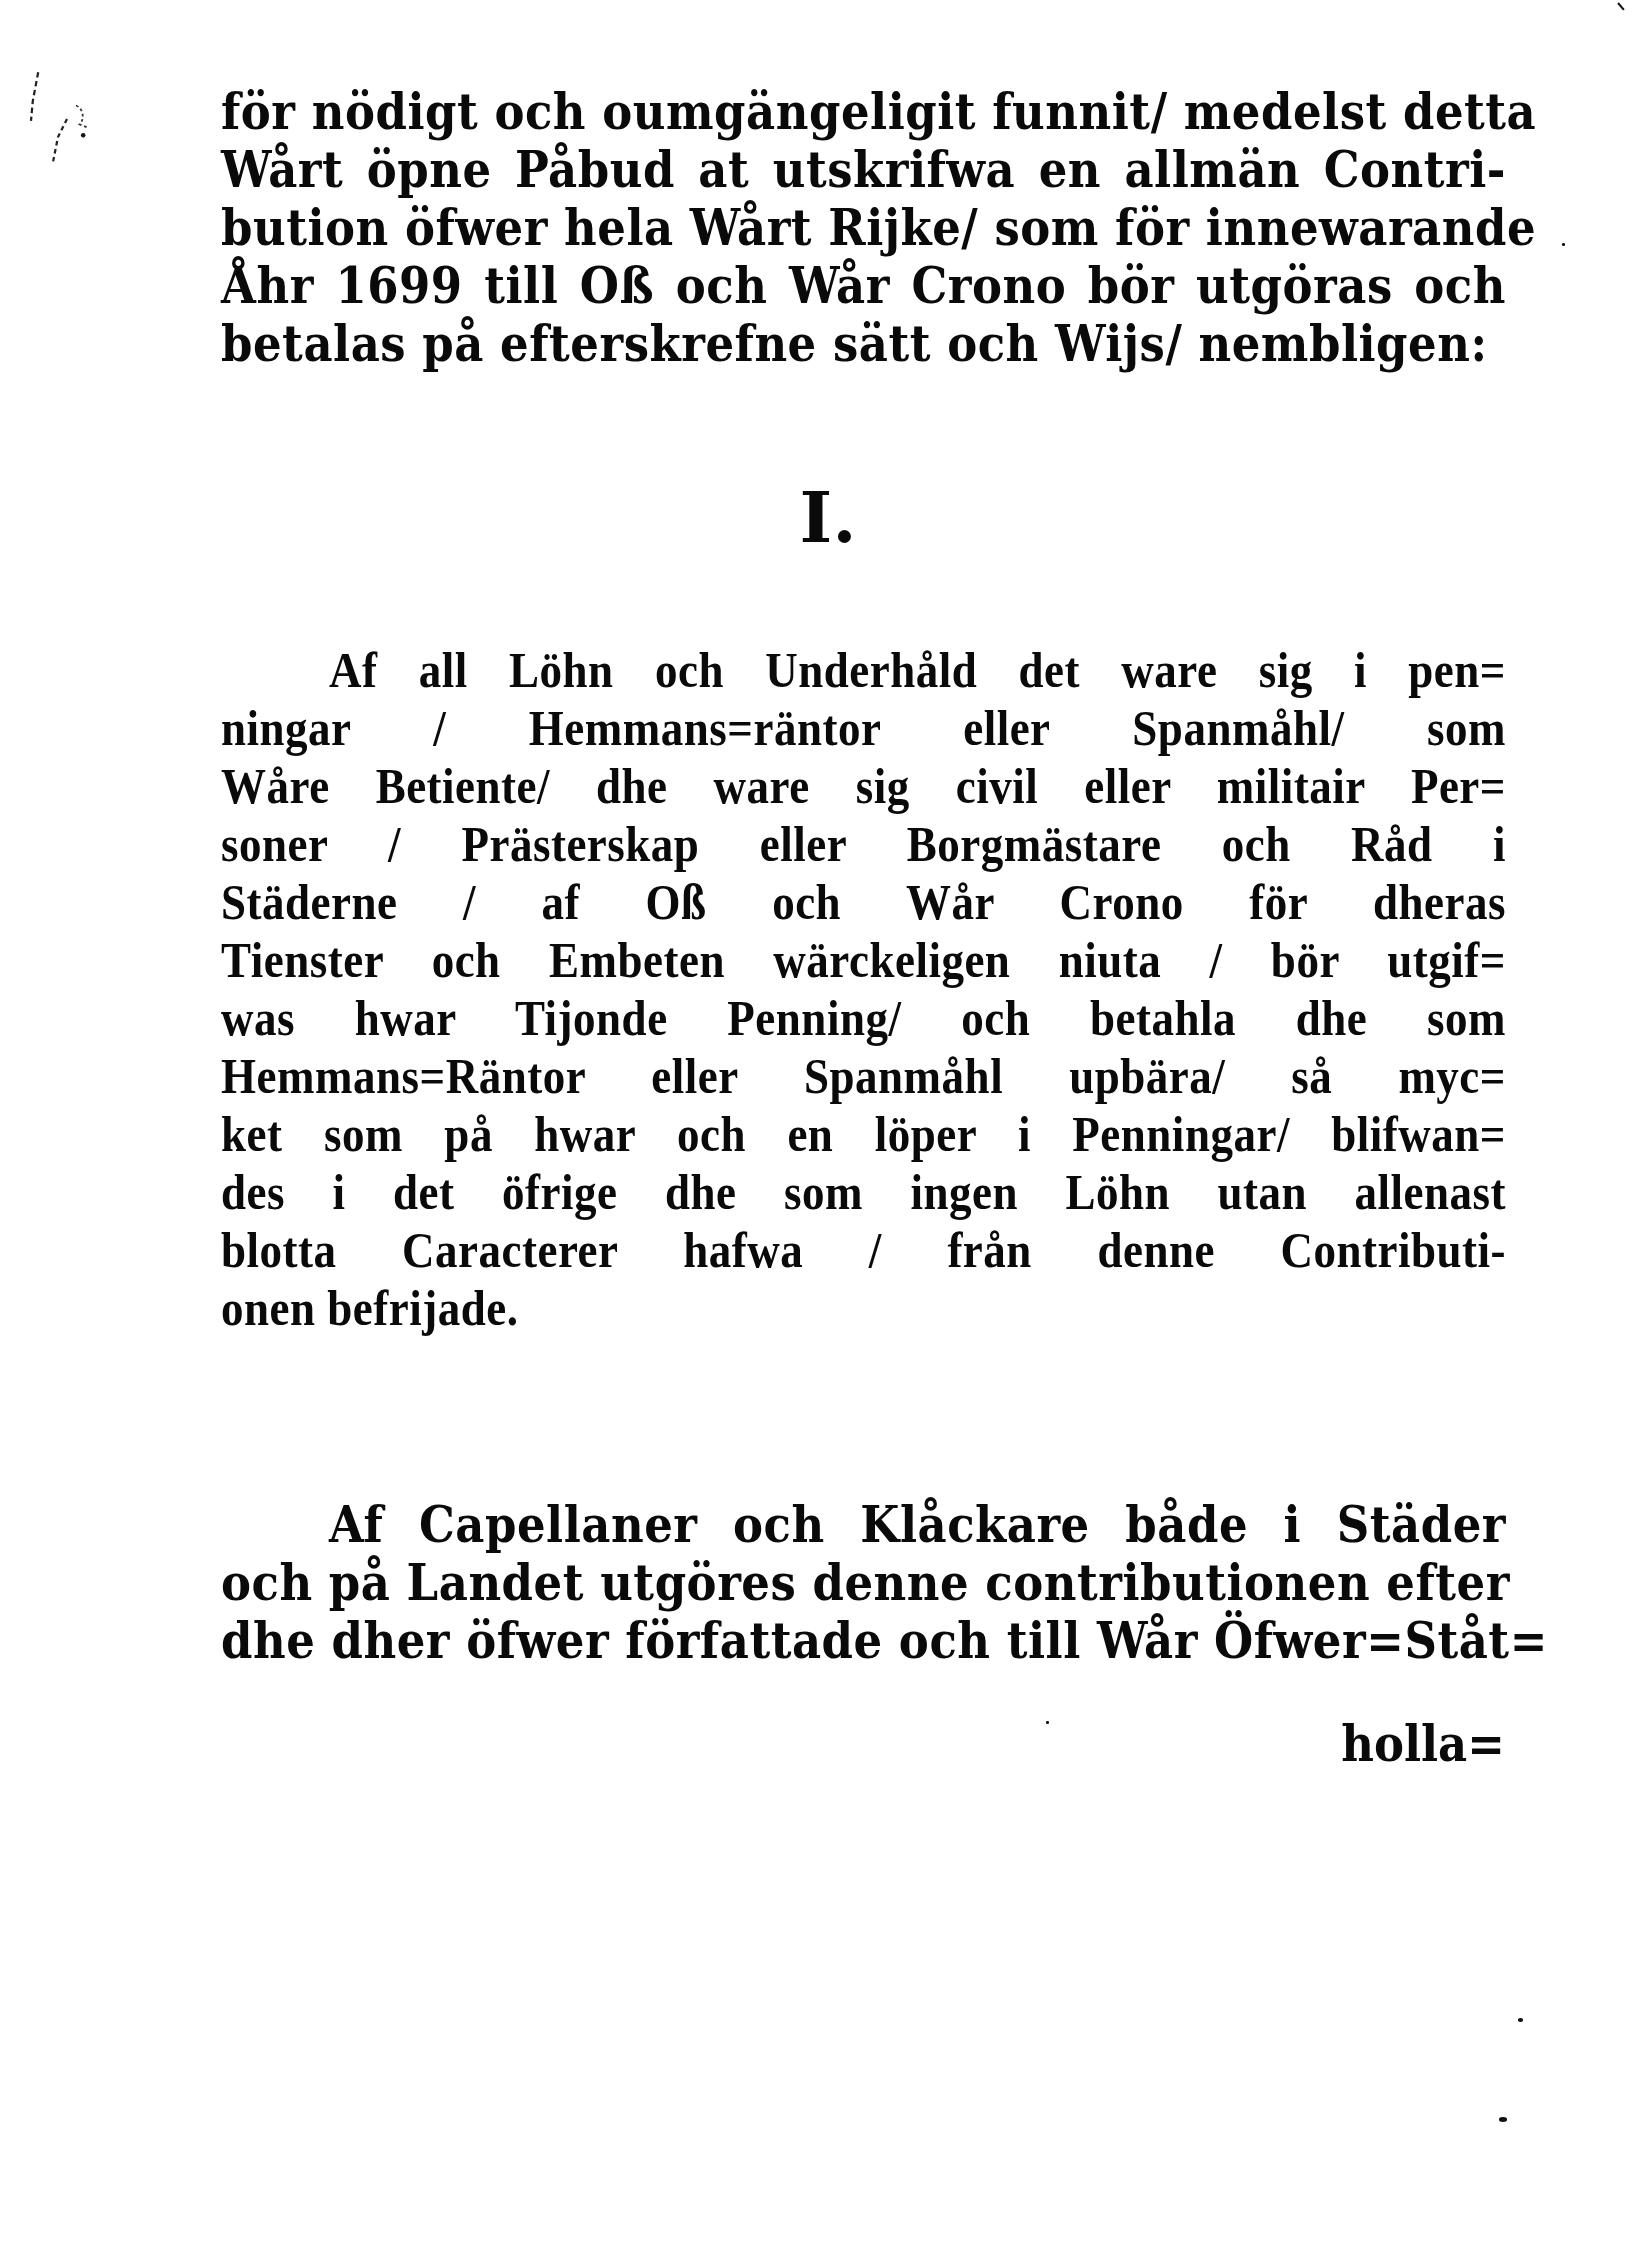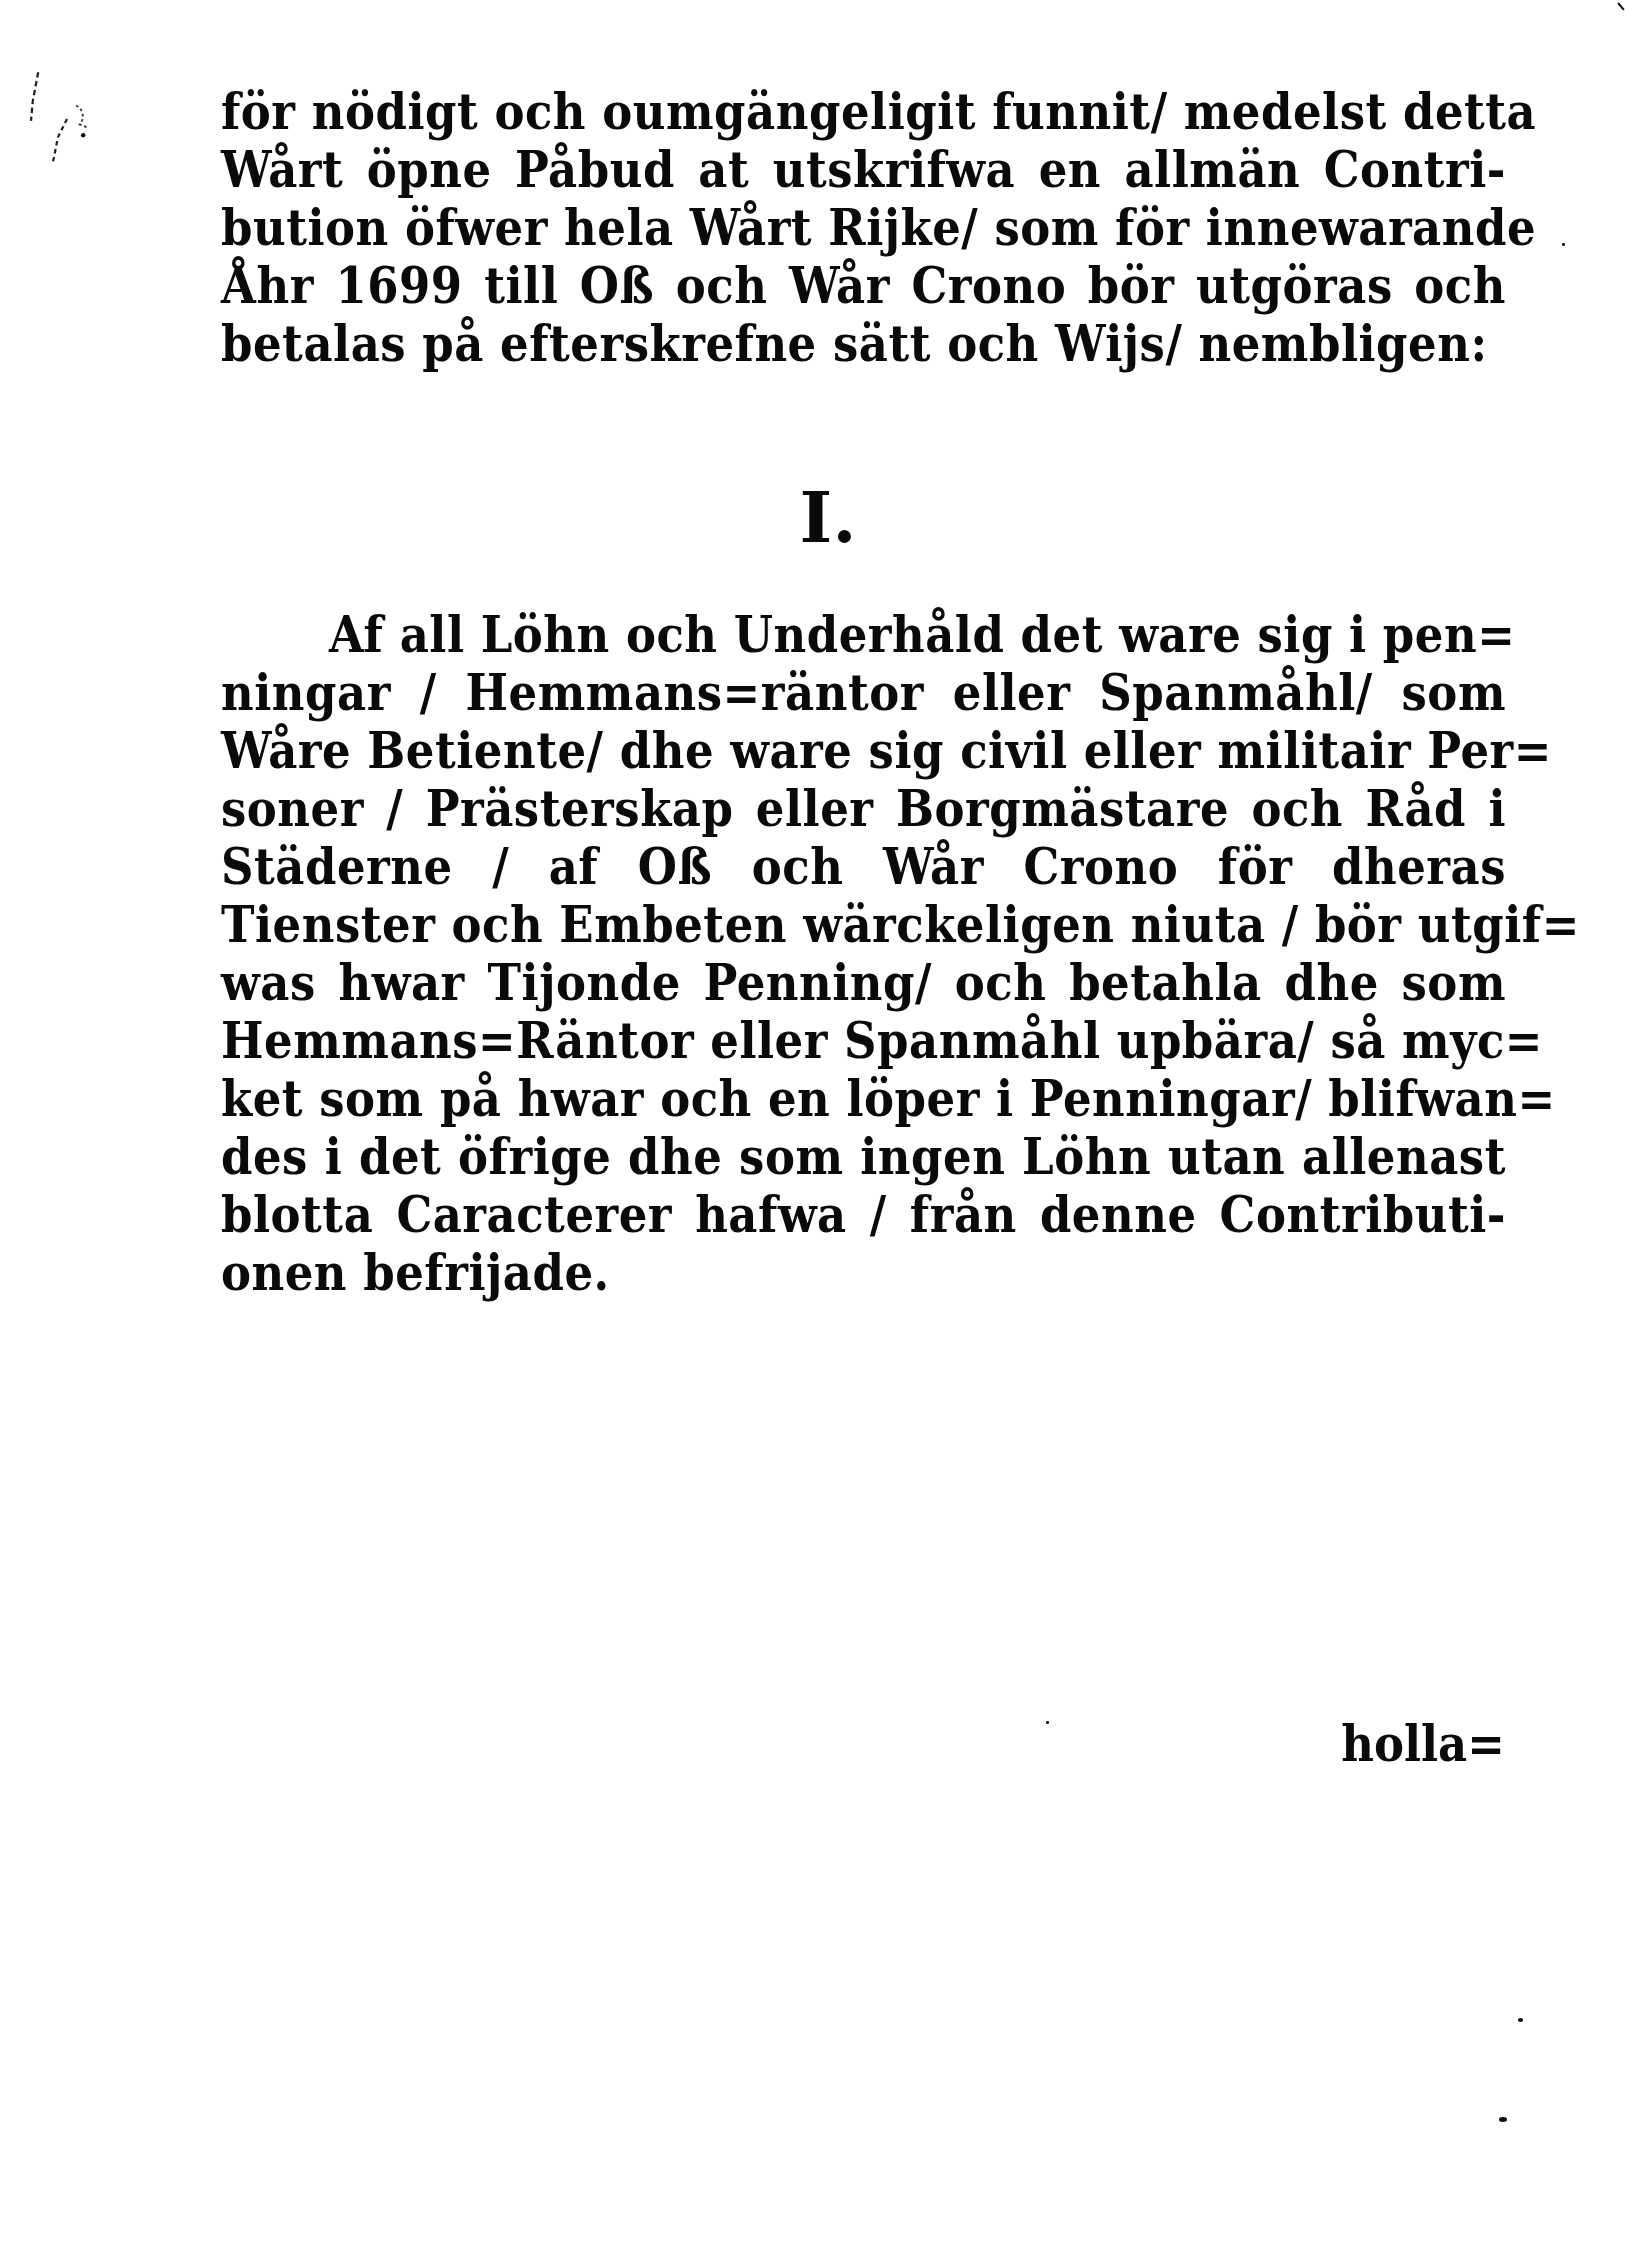--- a/index.html
+++ b/index.html
@@ -40,21 +40,21 @@
     transform: scaleY(1.12);
     transform-origin: left center;
   }
   .line.last {
     text-align-last: left;
   }
   .line.indent {
     padding-left: 108px;
   }
   #block-intro { top: 83px; }
-  #block-para1 { top: 606px; }
+  #block-para1 { top: 641px; font-family: Liberation Serif, serif; }
   #block-para2 { top: 1496px; }
   .heading {
     position: absolute;
     left: 783px;
     top: 477px;
     width: 90px;
     text-align: center;
     font-size: 70px;
     font-weight: bold;
     line-height: 81px;
@@ -111,20 +111,25 @@
     <span class="line">Städerne / af Oß och Wår Crono för dheras</span>
     <span class="line">Tienster och Embeten wärckeligen niuta / bör utgif=</span>
     <span class="line">was hwar Tijonde Penning/ och betahla dhe som</span>
     <span class="line">Hemmans=Räntor eller Spanmåhl upbära/ så myc=</span>
     <span class="line">ket som på hwar och en löper i Penningar/ blifwan=</span>
     <span class="line">des i det öfrige dhe som ingen Löhn utan allenast</span>
     <span class="line">blotta Caracterer hafwa / från denne Contributi-</span>
     <span class="line last">onen befrijade.</span>
   </div>
 
+  <div class="text-block" id="block-para2">
+    <span class="line indent">Af Capellaner och Klåckare både i Städer</span>
+    <span class="line">och på Landet utgöres denne contributionen efter</span>
+    <span class="line">dhe dher öfwer författade och till Wår Öfwer=Ståt=</span>
+  </div>
 
   <div class="catchword">holla=</div>
 
   <span class="speck" style="left:1518px; top:2018px; width:4.5px; height:3.6px;"></span>
   <span class="speck" style="left:1499px; top:2117px; width:8px; height:4.5px;"></span>
   <span class="speck" style="left:1046px; top:1721px; width:2.7px; height:2.7px;"></span>
   <span class="speck" style="left:1562px; top:243px; width:2.7px; height:2.7px;"></span>
   <span class="speck" style="left:1620px; top:1.8px; width:1.8px; height:9px; border-radius:0; transform:rotate(-40deg);"></span>
 </div>
 

